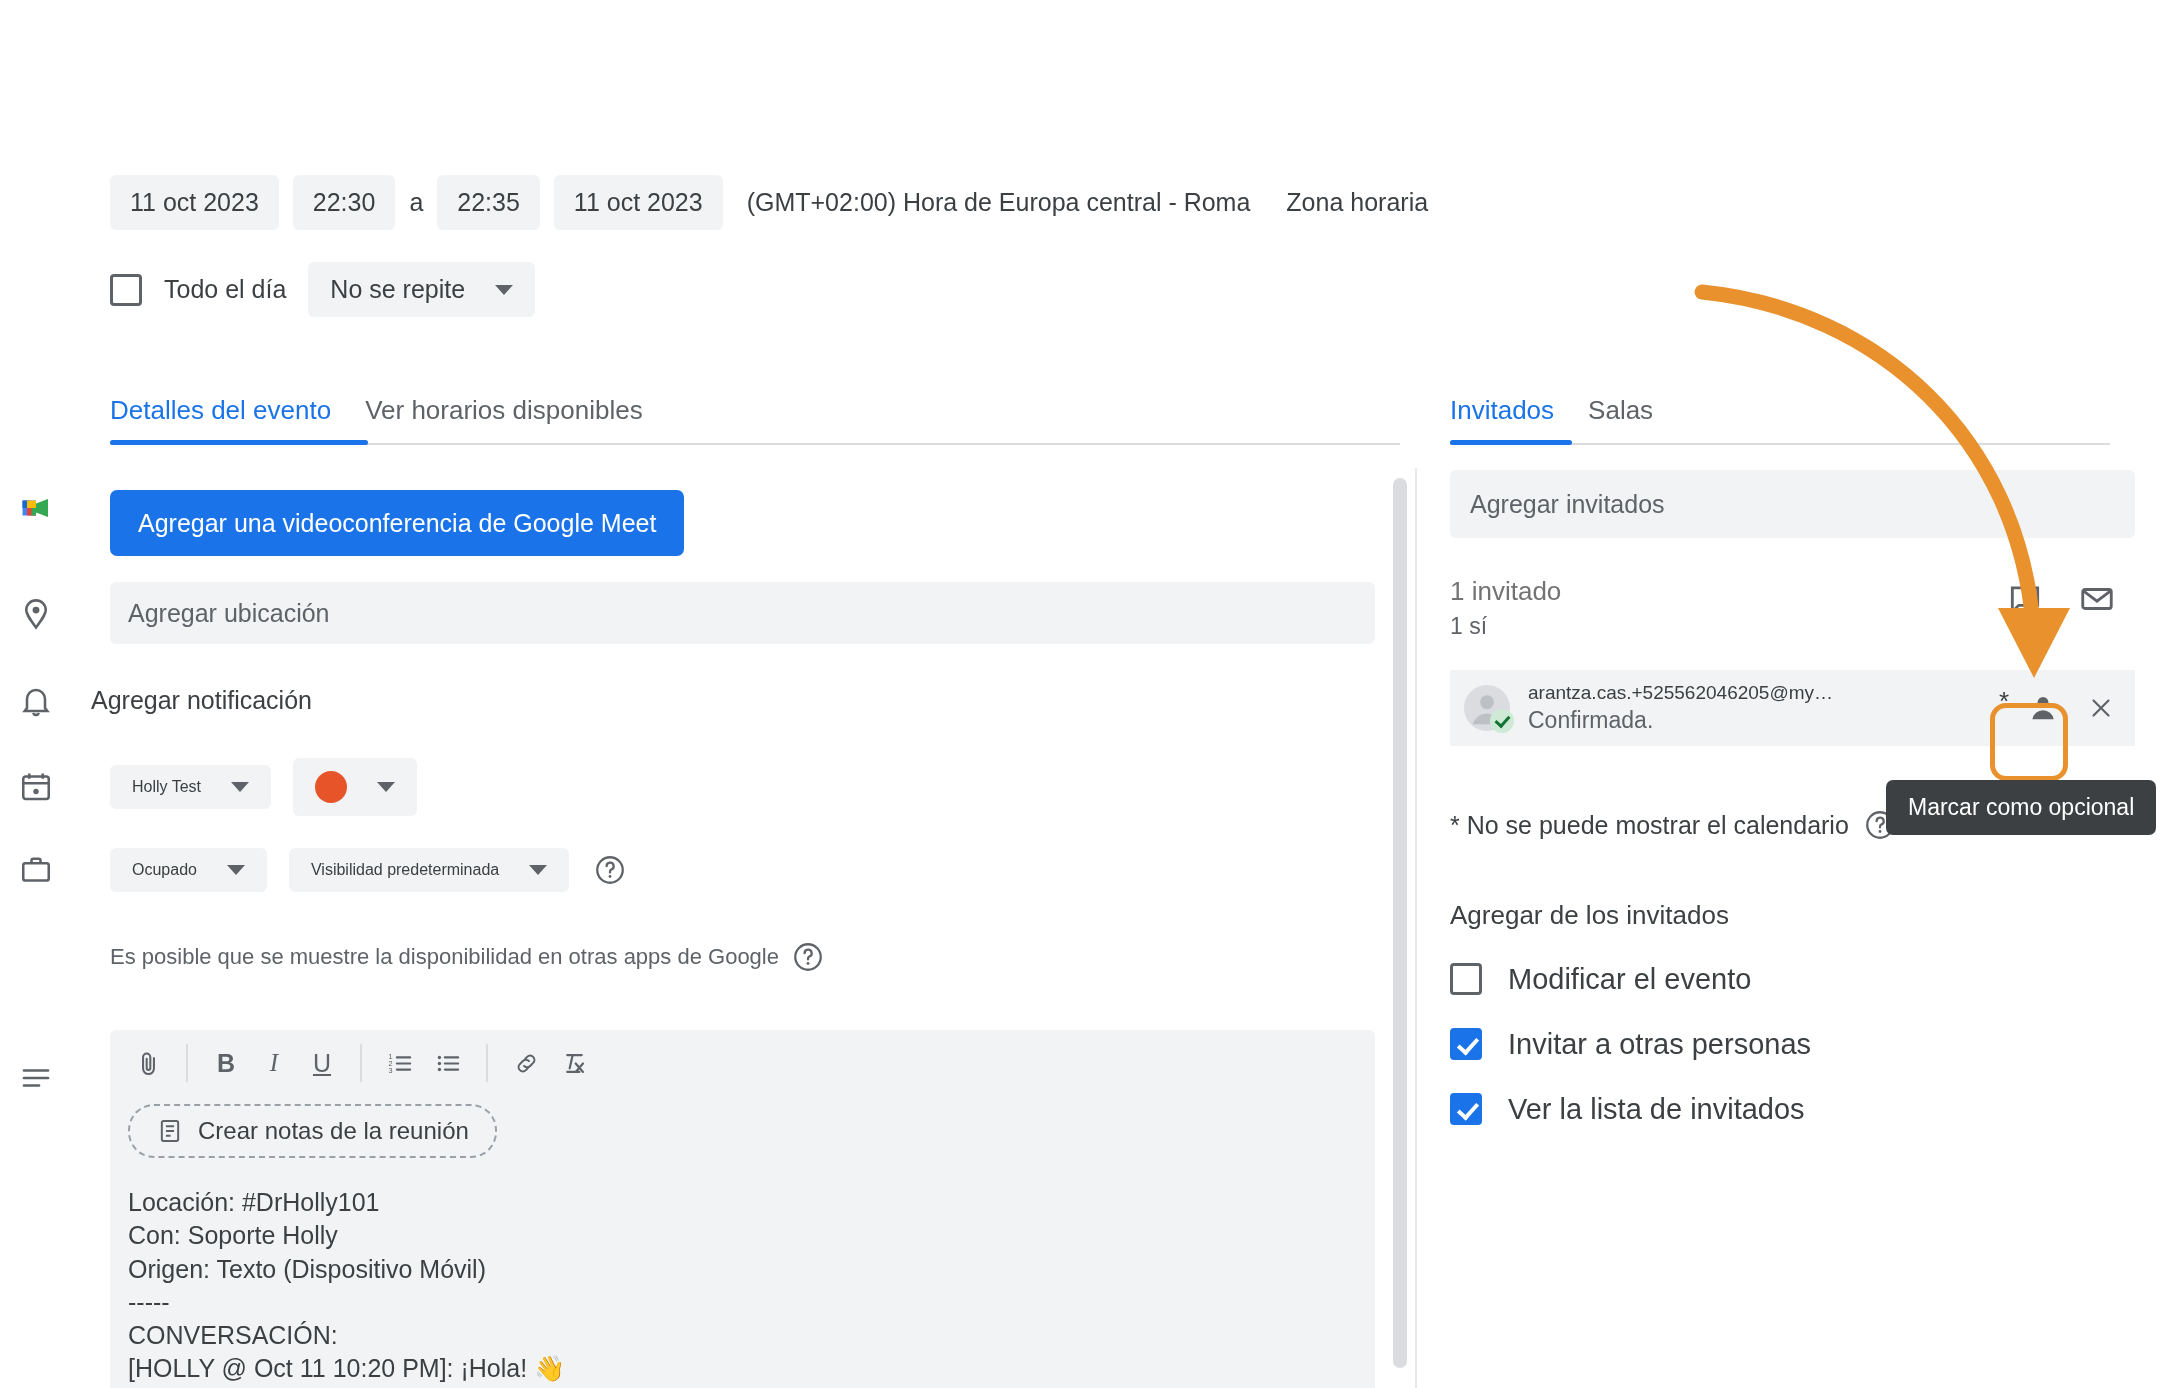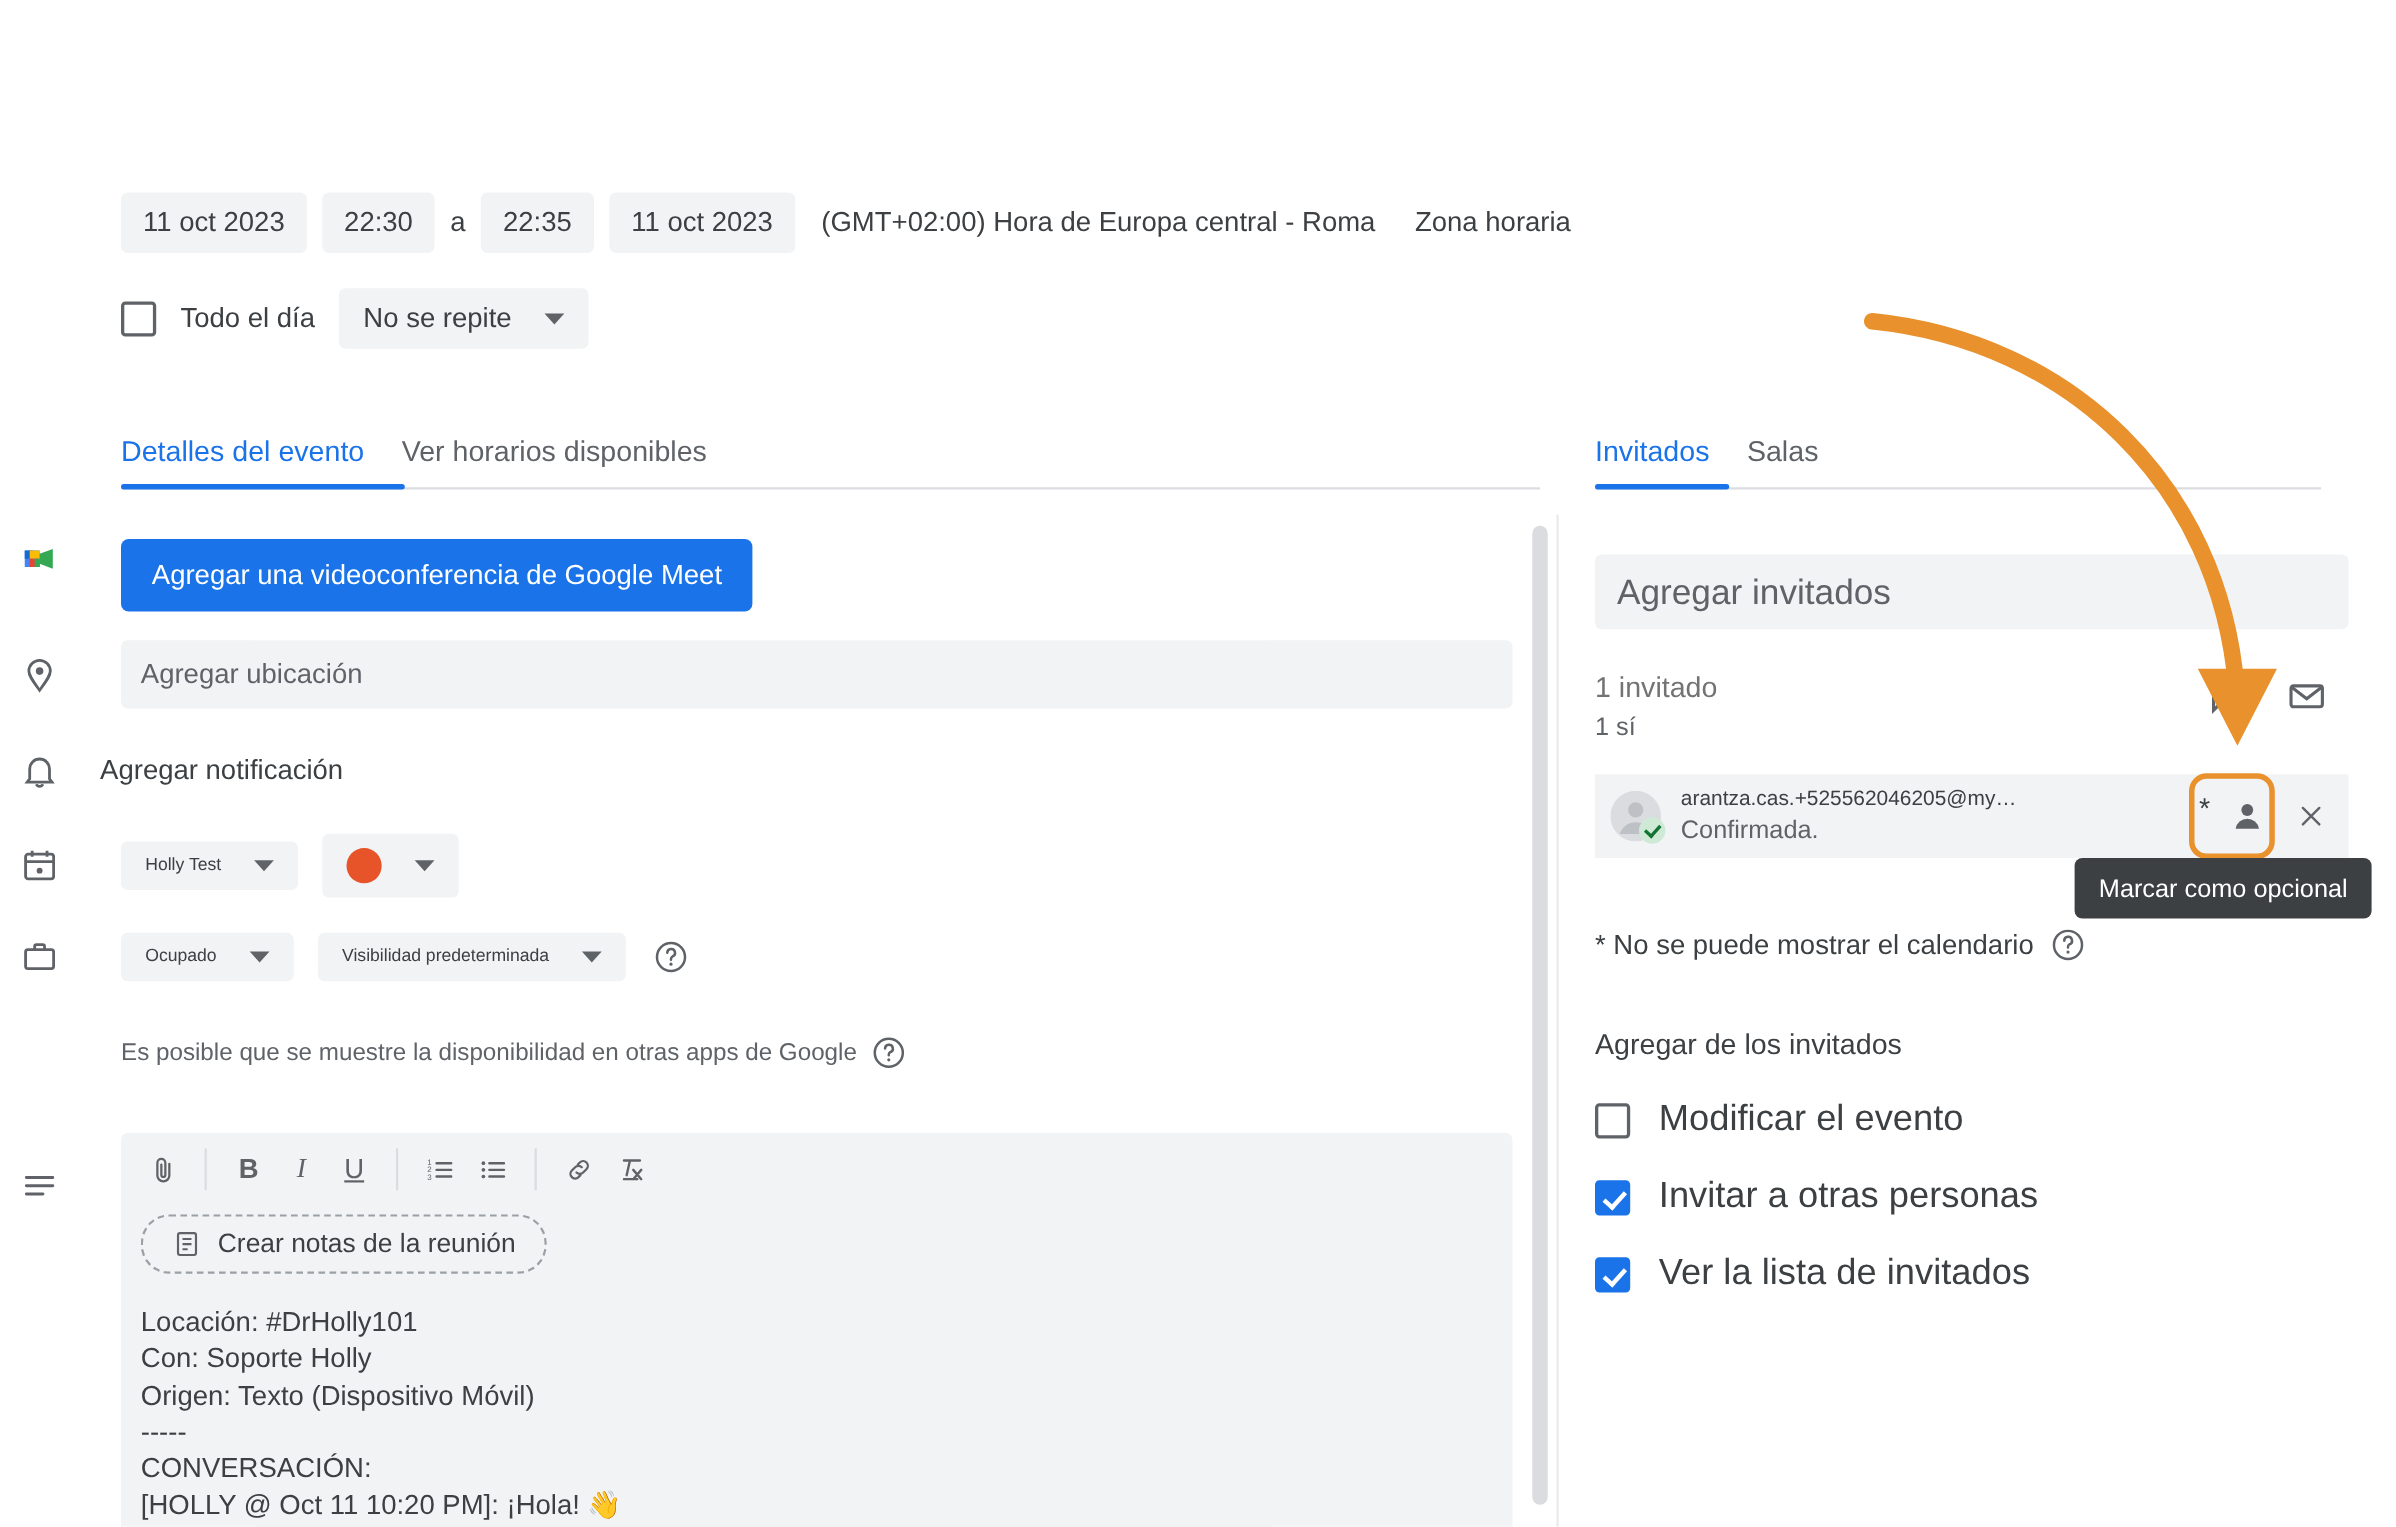--- a/index.html
+++ b/index.html
@@ -168,21 +168,21 @@
   .scrollbar {
     position: absolute; left: 1393px; top: 478px;
     width: 14px; height: 890px; background: #dadce0; border-radius: 8px; cursor: pointer;
   }
 
   
   .right-pane { position: absolute; left: 1450px; top: 470px; width: 700px; }
   .guest-input {
     background: #f1f3f4; width: 685px; height: 68px; border-radius: 6px;
     display: flex; align-items: center; padding: 0 20px;
-    font-size: 32px; color: #5f6368; cursor: text; margin-top: 34px;
+    font-size: 25px; color: #5f6368; cursor: text;
   }
   .guest-count-row {
     margin-top: 38px; position: relative; height: 78px;
   }
   .gc-main { font-size: 26px; color: #737373; }
   .gc-sub { font-size: 23px; color: #5f6368; margin-top: 6px; }
   .gc-icons { position: absolute; right: 34px; top: 4px; display: flex; gap: 34px; }
   .gc-icons svg { width: 38px; height: 38px; cursor: pointer; }
 
   .guest-row {
@@ -222,21 +222,21 @@
     position: absolute; left: 1886px; top: 780px;
     background: #3c4043; color: #fff; border-radius: 7px;
     padding: 14px 22px; font-size: 23px; white-space: nowrap;
   }
 
   .star-note {
     margin-top: 62px; font-size: 25px; color: #3c4043;
     display: flex; align-items: center; gap: 14px;
   }
   .perm-title { margin-top: 58px; font-size: 26px; color: #3c4043; }
-  .perm-row { margin-top: 32px; display: flex; align-items: flex-end; gap: 26px; font-size: 33px; }
+  .perm-row { margin-top: 32px; display: flex; align-items: flex-start; gap: 26px; font-size: 29px; }
   .perm-row span { color: #3c4043; }
 
   
   .arrow-svg { position: absolute; left: 1640px; top: 270px; width: 460px; height: 420px; pointer-events: none; }
 </style>
 </head>
 <body>
 
 <div class="page">
 

